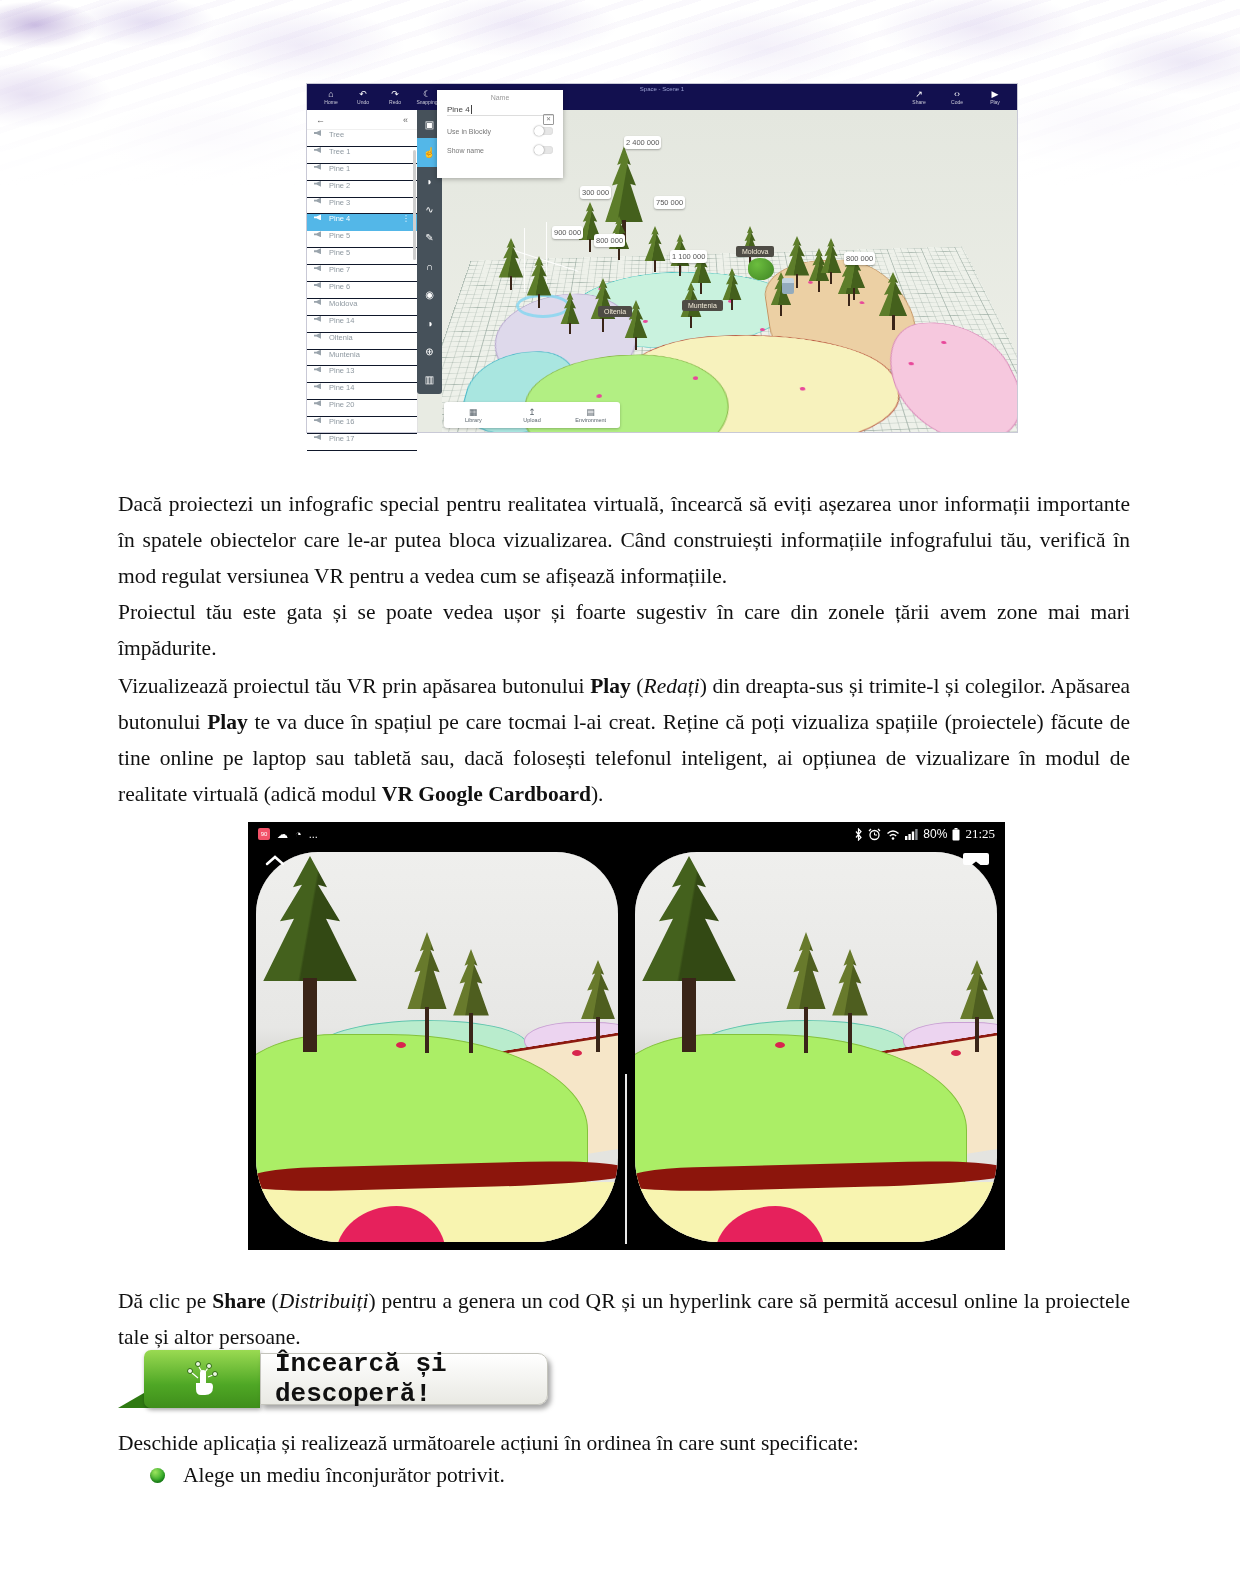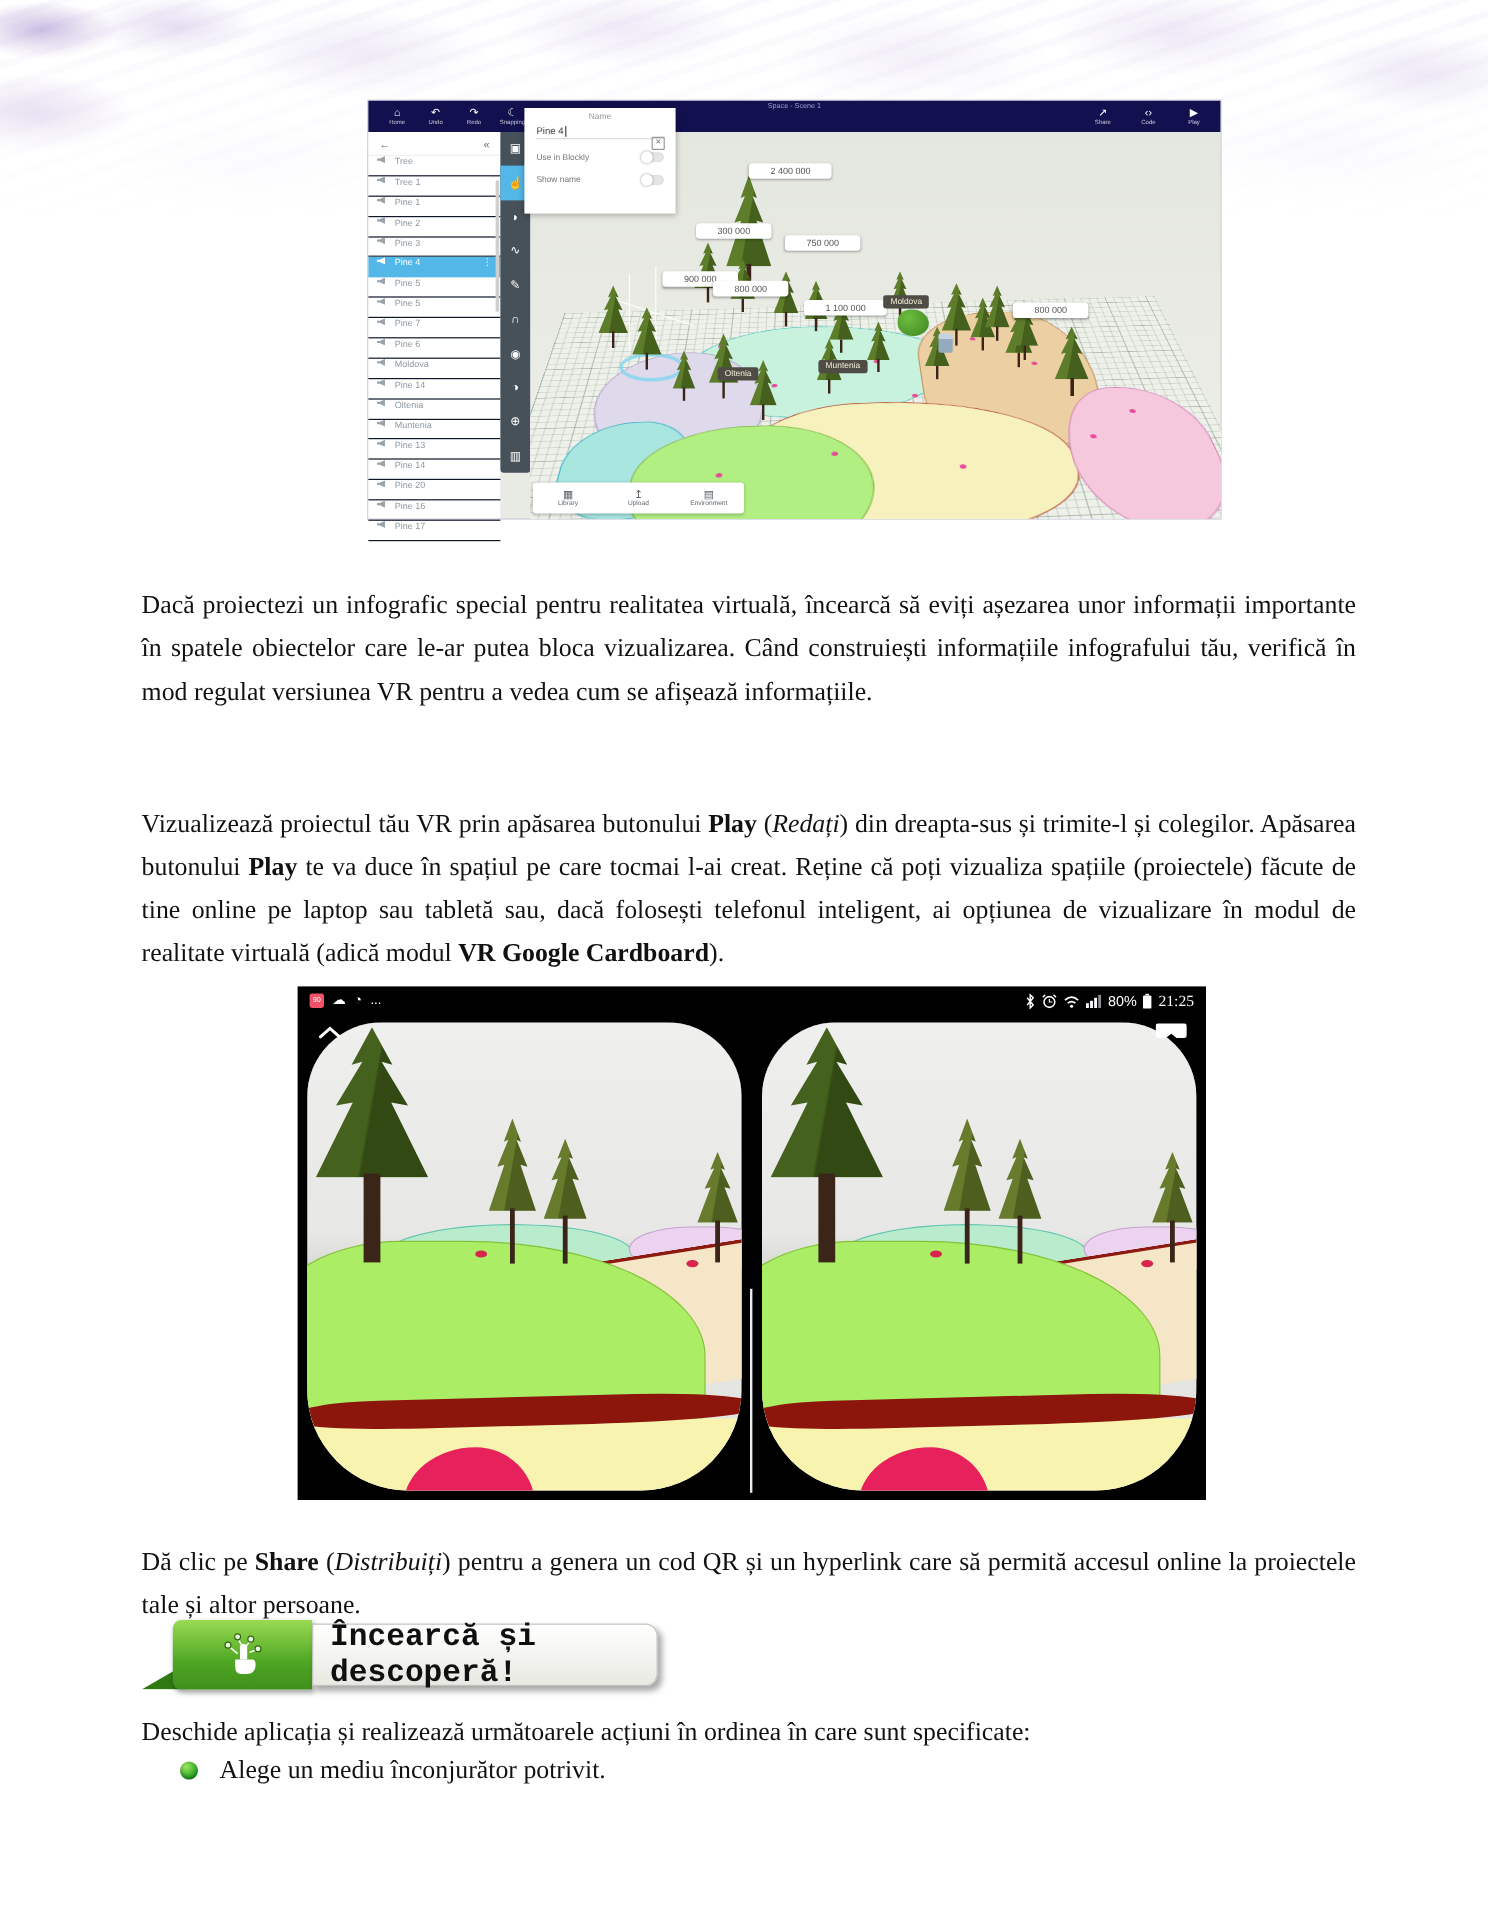--- a/index.html
+++ b/index.html
@@ -76,21 +76,21 @@
   .pine i{position:absolute;left:0;top:0;width:100%;height:var(--ch,76%);
     background:linear-gradient(100deg,var(--g1,#5d7d2a) 49%,var(--g2,#44601c) 51%);
     clip-path:polygon(50% 0,67% 25%,58% 23%,80% 52%,66% 50%,97% 100%,3% 100%,34% 50%,20% 52%,42% 23%,33% 25%);}
   .pine u{position:absolute;top:calc(var(--ch,76%) - 2%);height:calc(100% - var(--ch,76%) + 2%);
     width:var(--tw,10%);left:calc(50% - (var(--tw,10%)/2));background:#3a2518;}
   .bush{position:absolute;background:radial-gradient(circle at 35% 30%,#6cbe3e,#3f8424);border-radius:45% 55% 50% 50%;}
   .bluebox{position:absolute;background:linear-gradient(#c3d4e0 30%,#93abbd 30%);border-radius:2px;}
   .ripple{position:absolute;border:3px solid rgba(130,214,240,.8);border-radius:50%;}
   .guide{position:absolute;background:rgba(255,255,255,.9);}
 
-  .chip{position:absolute;background:#fff;border-radius:3px;padding:2px 18px;font-size:7.5px;color:#555;
+  .chip{position:absolute;background:#fff;border-radius:3px;padding:2px 2px;font-size:7.5px;color:#555;
     box-shadow:0 1px 2px rgba(0,0,0,.3);white-space:nowrap;}
   .tooltip{position:absolute;background:#4e4c45;color:#f3ecd8;border-radius:2px;padding:2px 6px;font-size:7px;white-space:nowrap;}
 
   .bottom-bar{position:absolute;left:2px;bottom:4px;width:176px;height:26px;background:#fff;border-radius:3px;
     box-shadow:0 1px 3px rgba(0,0,0,.25);display:flex;}
   .bb-item{flex:1;display:flex;flex-direction:column;align-items:center;justify-content:center;color:#5a646c;}
   .bb-ico{font-size:9px;line-height:10px;}
   .bb-lbl{font-size:5.5px;line-height:7px;}
 
   .name-panel{position:absolute;left:130px;top:6px;width:126px;height:88px;background:#fff;
@@ -478,20 +478,21 @@
       </div>
       <div class="np-row">
         <span>Show name</span>
         <span class="tgl"></span>
       </div>
     </div>
   </div>
 
   <p class="para" style="top:486px"><span>Dacă proiectezi un infografic special pentru realitatea virtuală, încearcă să eviți așezarea unor informații importante în spatele obiectelor care le-ar putea bloca vizualizarea. Când construiești informațiile infografului tău, verifică în mod regulat versiunea VR pentru a vedea cum se afișează informațiile.</span></p>
 
+  <p class="para" style="top:594px"><span>Proiectul tău este gata și se poate vedea ușor și foarte sugestiv în care din zonele țării avem zone mai mari împădurite.</span></p>
 
   <p class="para" style="top:668px"><span>Vizualizează proiectul tău VR prin apăsarea butonului </span><b>Play</b><span> (</span><i style="display:inline;font-style:italic">Redați</i><span>) din dreapta-sus și trimite-l și colegilor. Apăsarea butonului </span><b>Play</b><span> te va duce în spațiul pe care tocmai l-ai creat. Reține că poți vizualiza spațiile (proiectele) făcute de tine online pe laptop sau tabletă sau, dacă folosești telefonul inteligent, ai opțiunea de vizualizare în modul de realitate virtuală (adică modul </span><b>VR Google Cardboard</b><span>).</span></p>
 
   <div class="vrshot">
     <div class="vr-status">
       <span class="vr-badge">90</span>
       <span class="vs-glyph">☁</span>
       <span class="vs-glyph">◔</span>
       <span class="vs-glyph">...</span>
       <span class="vs-right">

